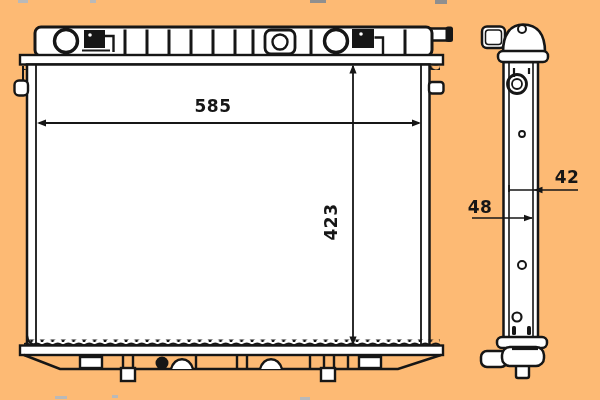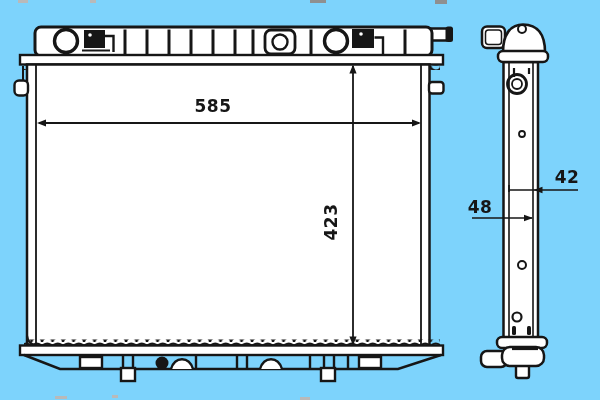--- a/index.html
+++ b/index.html
@@ -1,19 +1,19 @@
 <!DOCTYPE html>
 <html><head>
 <meta charset="utf-8">
 <style>
   html,body{margin:0;padding:0;background:#ffffff;}
   .stage{
     position:relative;
     width:600px;height:400px;
-    background:#7dd3fc;
+    background:#fdba74;
     overflow:hidden;
     font-family:"DejaVu Sans", sans-serif;
   }
   svg{display:block;}
   .ln  { stroke:#161616; fill:none; }
   .lnf { stroke:#161616; fill:#ffffff; }
   .blk { fill:#161616; stroke:none; }
   .txt {
     fill:#161616;
     font-family:"DejaVu Sans", sans-serif;

